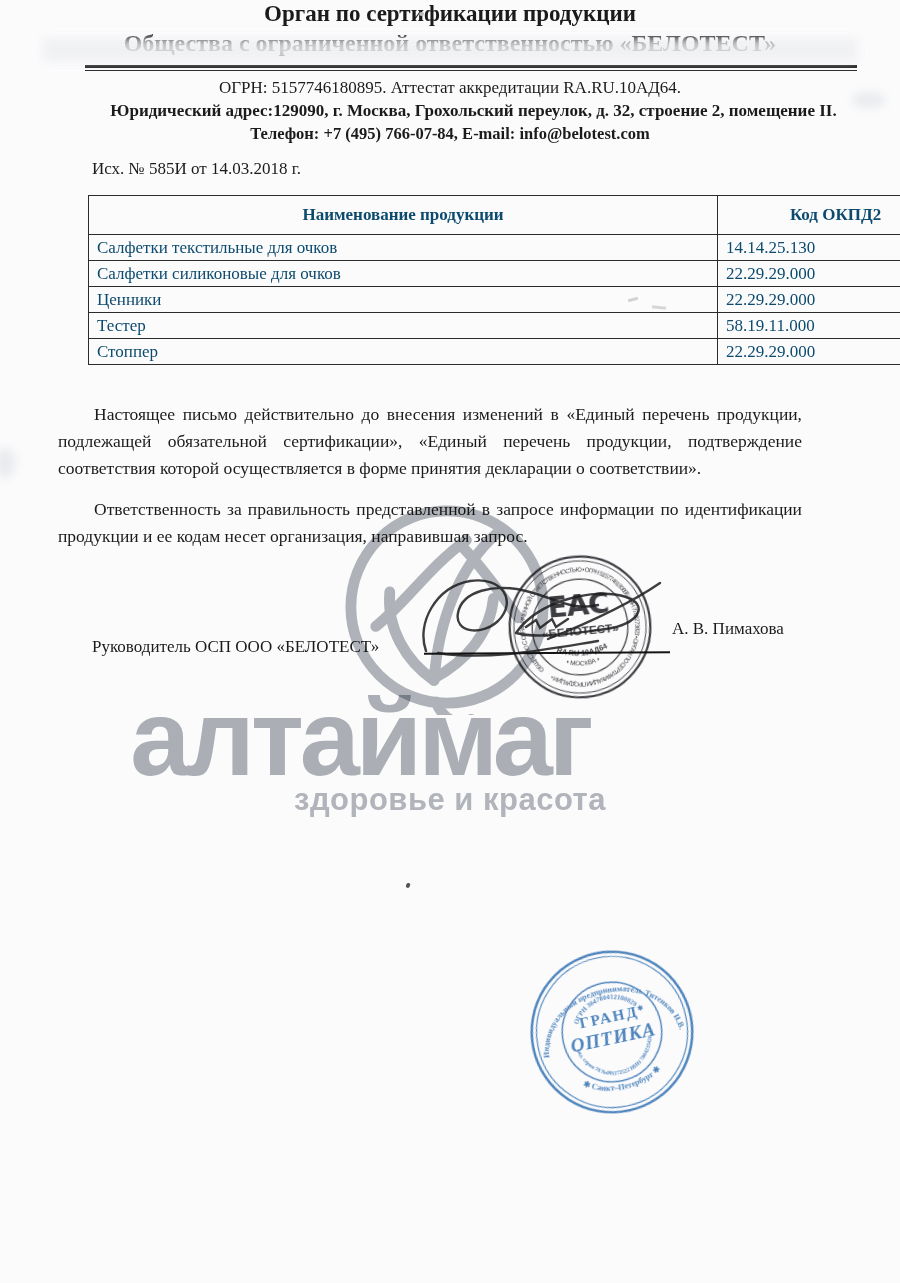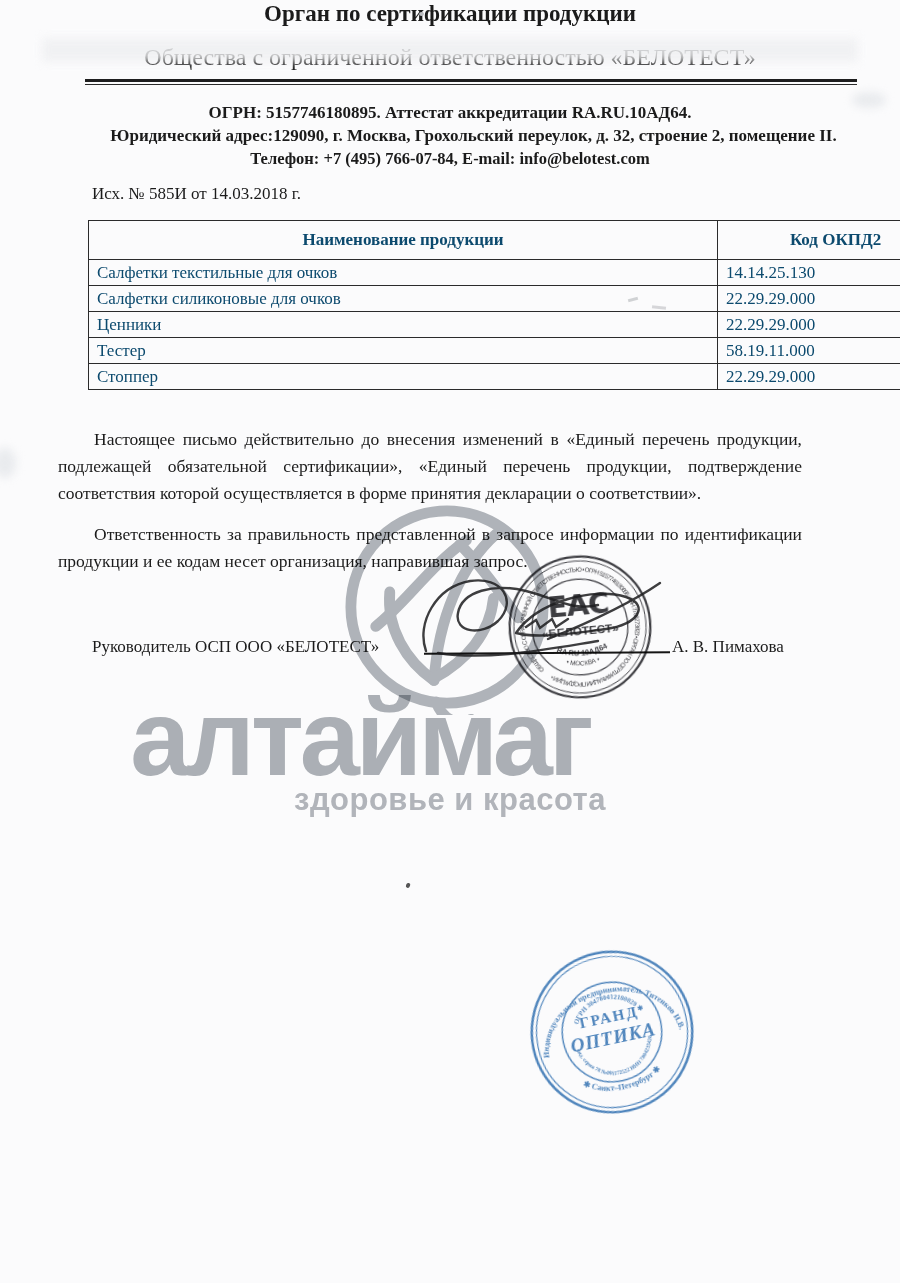--- a/index.html
+++ b/index.html
@@ -3,42 +3,42 @@
 <meta charset="utf-8">
 <style>
   html,body { margin:0; padding:0; background:#e8e8ea; }
   .page {
     position:relative; width:900px; height:1283px; margin:0 auto;
     background:#fbfbfc; overflow:hidden;
     font-family:"Liberation Serif", serif; color:#1b1b1b;
   }
   .center { text-align:center; }
   .title1 { font-size:23px; font-weight:bold; line-height:27px; }
-  .title2 { font-size:24px; font-weight:normal; line-height:30px; margin-top:15px; }
+  .title2 { font-size:24px; font-weight:bold; line-height:30px; margin-top:1px; }
   .rule   { margin:7px 0 0 85px; width:772px; height:2px;
             border-top:3.5px solid #1f1f1f; border-bottom:1.5px solid #2a2a2a; }
-  .regline  { font-size:17px;   font-weight:bold; line-height:23px; margin-top:16px; }
+  .regline  { font-size:17px;   font-weight:normal; line-height:23px; margin-top:5px; }
   .addrline { font-size:17px;   font-weight:bold; line-height:23px;padding-left:47px; }
   .phoneline{ font-size:16.5px; font-weight:bold; line-height:23px; }
   .refline  { font-size:17px; margin:13px 0 0 92px; line-height:22px; }
 
   table.products { border-collapse:collapse; margin:15px 0 0 88px; width:866px;
                    font-size:17px; color:#0c4a6e; }
   table.products th, table.products td { border:1.6px solid #2b2b2b; }
   table.products th { height:36px; font-size:17px; font-weight:bold; text-align:center; }
   table.products td { height:25px; padding:0 4px 0 8px; }
   td.code { padding:0;margin-top:32px; }
   col.c-name { width:528px; } col.c-code { width:198px; }
 
   .para { width:744px; margin:36px 0 0 58px; font-size:17.5px; line-height:27px;
           text-align:justify; text-indent:36px; }
   .para2 { margin-top:14px; }
 
   .sig-role { position:absolute; left:92px;  top:637px; font-size:17px; }
-  .sig-name { position:absolute; left:672px; top:637px; font-size:17px; }
+  .sig-name { position:absolute; left:672px; top:619px; font-size:17px; }
   .sig-line { position:absolute; left:424px; top:652px; width:246px; height:1.8px;
               background:#151515; transform:rotate(-0.3deg); }
   .sig-scribble { position:absolute; left:398px; top:553px; z-index:6; }
 
   .wm { position:absolute; z-index:3; mix-blend-mode:multiply; }
   .wm-logo  { left:339px; top:499px; width:216px; height:216px; }
   .wm-brand { left:0; top:688px; width:720px; text-align:center;
               font-family:"Liberation Sans", sans-serif; font-weight:bold;
               font-size:108px; line-height:100px; letter-spacing:-4px; color:#aeb2b7; }
   .wm-tagline { left:0; top:782px; width:900px; text-align:center;

